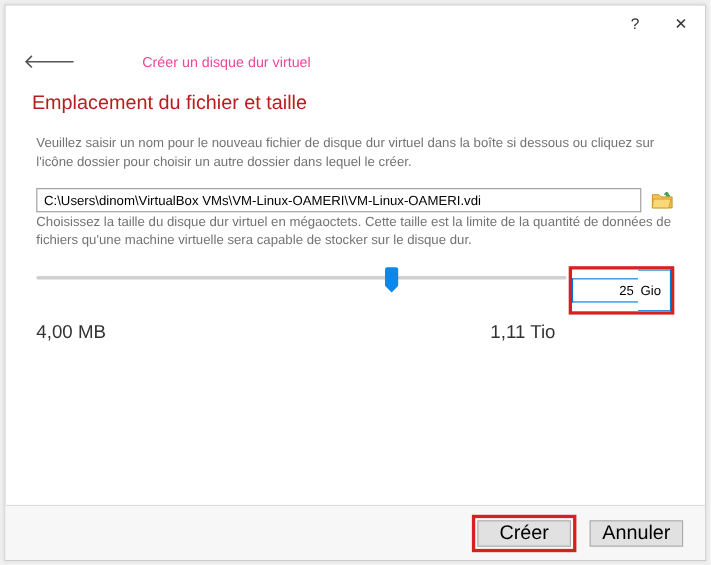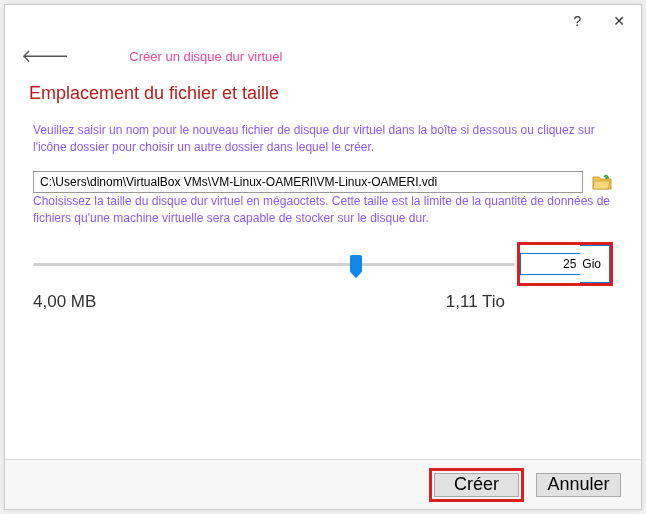--- a/index.html
+++ b/index.html
@@ -64,21 +64,21 @@
       padding: 0 24px;
     }
     .section-heading {
       color: #b91c1c;
       font-size: 18px;
       font-weight: 400;
       margin-bottom: 18px;
     }
     .description {
       font-size: 12px;
-      color: #8b5cf6;
+      color: #737373;
       line-height: 1.45;
       margin-bottom: 14px;
       padding: 0 4px;
     }
     .path-row {
       display: flex;
       align-items: center;
       gap: 8px;
       padding: 0 4px;
       justify-content: space-between;
@@ -95,21 +95,20 @@
       width: 22px;
       height: 20px;
       display: flex;
       align-items: center;
       justify-content: center;
       cursor: default;
     }
     .folder-btn svg { display: block; }
     .slider-row {
       display: flex;
-      align-items: center;
       gap: 2px;
       margin-bottom: 6px;
       padding: 0 4px;
     }
     .slider-track {
       flex: 1;
       position: relative;
       height: 20px;
     }
     .slider-rail {

